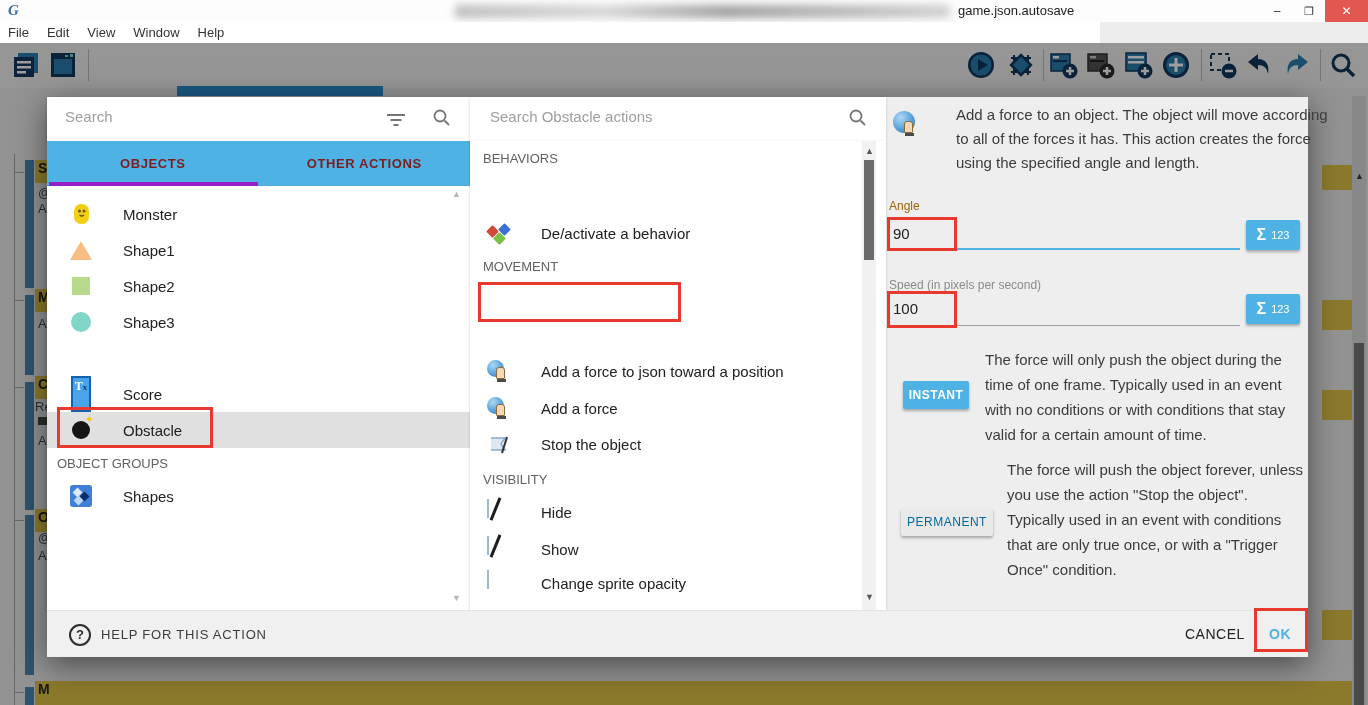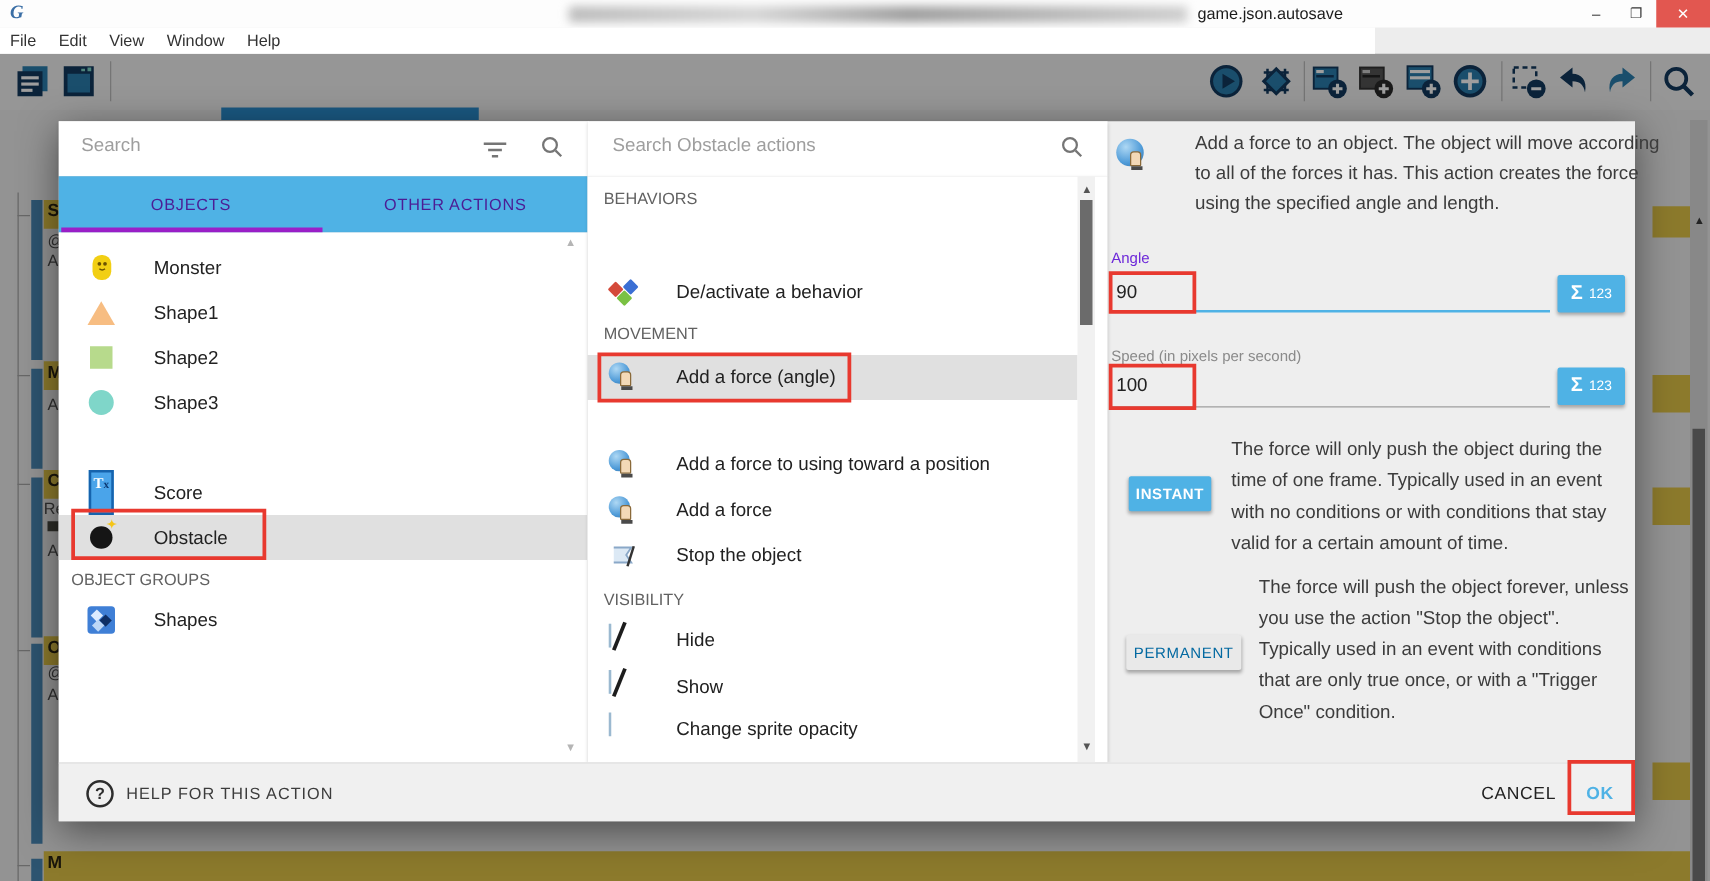--- a/index.html
+++ b/index.html
@@ -47,21 +47,21 @@
       box-shadow:0 8px 30px rgba(0,0,0,.5);}
   .card{background:#fff;box-shadow:0 1px 3px rgba(0,0,0,.18);}
   .search-card{position:absolute;top:0;height:44px;}
   .search-input{position:absolute;left:16px;top:10px;width:280px;border:none;outline:none;
       font-size:15px;color:#6d28d9;background:transparent;font-family:"Liberation Sans",sans-serif;}
   .search-input::placeholder{color:#9e9e9e;opacity:1;}
   .filter-ic{position:absolute;width:18px;height:12px;}
   .filter-ic i{position:absolute;left:50%;transform:translateX(-50%);height:2px;background:#757575;display:block;}
   .tabbar{position:absolute;left:0;top:44px;width:423px;height:45px;background:#4fb2e5;display:flex;}
   .tab{flex:1;display:flex;align-items:center;justify-content:center;
-      font-size:13px;font-weight:normal;letter-spacing:.6px;color:#4c1d95;}
+      font-size:13px;font-weight:bold;letter-spacing:.6px;color:#7f1d1d;}
   .tab-underline{position:absolute;left:2px;top:85px;width:209px;height:4px;background:#9b1fc9;}
   .objlist{position:absolute;left:0;top:89px;width:423px;height:424px;}
   .obj-row{position:absolute;left:0;width:423px;height:36px;display:flex;align-items:center;}
   .obj-ic{position:absolute;left:21px;width:26px;height:26px;display:flex;align-items:center;justify-content:center;}
   .obj-label{position:absolute;left:76px;font-size:15px;color:#212121;}
   .sel-row{background:#e0e0e0;}
   .grp-header{position:absolute;left:10px;font-size:13px;color:#616161;}
   .midlist{position:absolute;left:423px;top:44px;width:416px;height:469px;}
   .sec-header{position:absolute;left:13px;font-size:13px;color:#616161;}
   .act-row{position:absolute;left:0;width:392px;height:36px;}
@@ -353,33 +353,26 @@
     <div class="act-row" style="top:75px;height:36px">
       <span class="act-ic beh" style="position:absolute">
         <i style="left:1px;top:6px;background:#d44a3a;transform:rotate(45deg)"></i>
           <i style="left:13px;top:4px;background:#3b6fd4;transform:rotate(45deg)"></i>
           <i style="left:8px;top:13px;background:#7ac143;transform:rotate(45deg)"></i>
       </span>
       <span class="act-label">De/activate a behavior</span>
     </div>
     <div class="sec-header" style="top:118px">MOVEMENT</div>
 
-    <div class="act-row sel-row" style="top:143px">
-      <span class="act-ic">
-          <span class="ball" style="position:absolute;left:0;top:1px;width:17px;height:17px"></span>
-          <span class="hand" style="left:9px;top:8px"></span>
-        </span>
-      <span class="act-label">Add a force (angle)</span>
-    </div>
     <div class="act-row" style="top:213px">
       <span class="act-ic">
           <span class="ball" style="position:absolute;left:0;top:1px;width:17px;height:17px"></span>
           <span class="hand" style="left:9px;top:8px"></span>
         </span>
-      <span class="act-label">Add a force to using toward a position</span>
+      <span class="act-label">Add a force to json toward a position</span>
     </div>
     <div class="act-row" style="top:250px">
       <span class="act-ic">
           <span class="ball" style="position:absolute;left:0;top:1px;width:17px;height:17px"></span>
           <span class="hand" style="left:9px;top:8px"></span>
         </span>
       <span class="act-label">Add a force</span>
     </div>
     <div class="act-row" style="top:286px">
       <span class="act-ic">
@@ -414,21 +407,21 @@
     <div class="scr-thumb"></div>
     <div class="arrow" style="left:395px;top:452px;color:#555">▼</div>
   </div>
 
   <span style="position:absolute;left:846px;top:14px;width:30px;height:30px;">
     <span class="ball" style="position:absolute;left:0;top:0;width:22px;height:22px"></span>
       <span class="hand" style="left:11px;top:10px"></span>
   </span>
   <div class="rp-desc">Add a force to an object. The object will move according to all of the forces it has. This action creates the force using the specified angle and length.</div>
 
-  <div class="fld-label" style="top:102px;color:#6d28d9">Angle</div>
+  <div class="fld-label" style="top:102px;color:#a16207">Angle</div>
   <input class="fld-input" style="top: 127px;" value="90">
   <div class="fld-line" style="top:151px;height:2px;background:#4fb2e5"></div>
   <div class="expr-btn" style="top:123px">
     <span class="sg">Σ</span>
     <span class="nm">123</span>
   </div>
 
   <div class="fld-label" style="top:181px;color:#8a8a8a">Speed (in pixels per second)</div>
   <input class="fld-input" style="top: 202px;" value="100">
   <div class="fld-line" style="top:228px;height:1px;background:#9e9e9e"></div>

